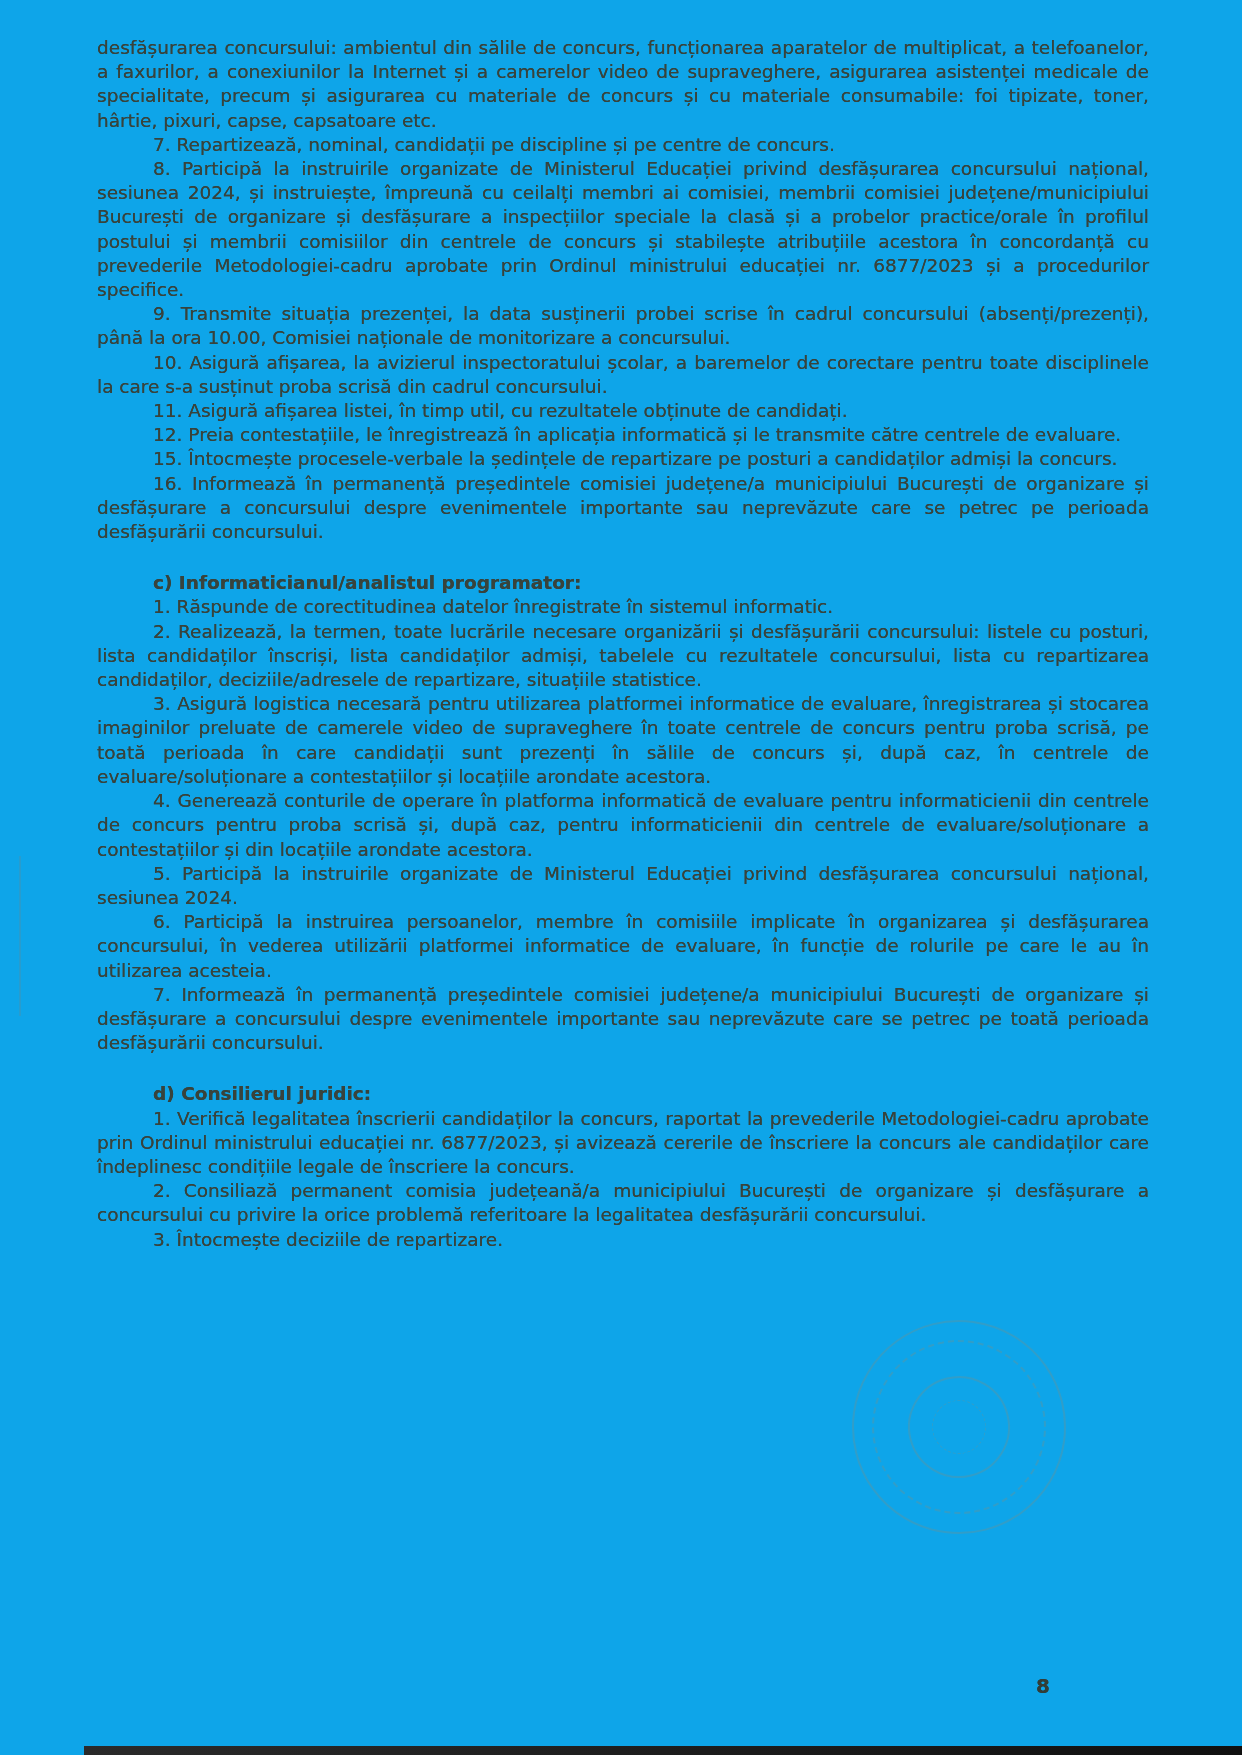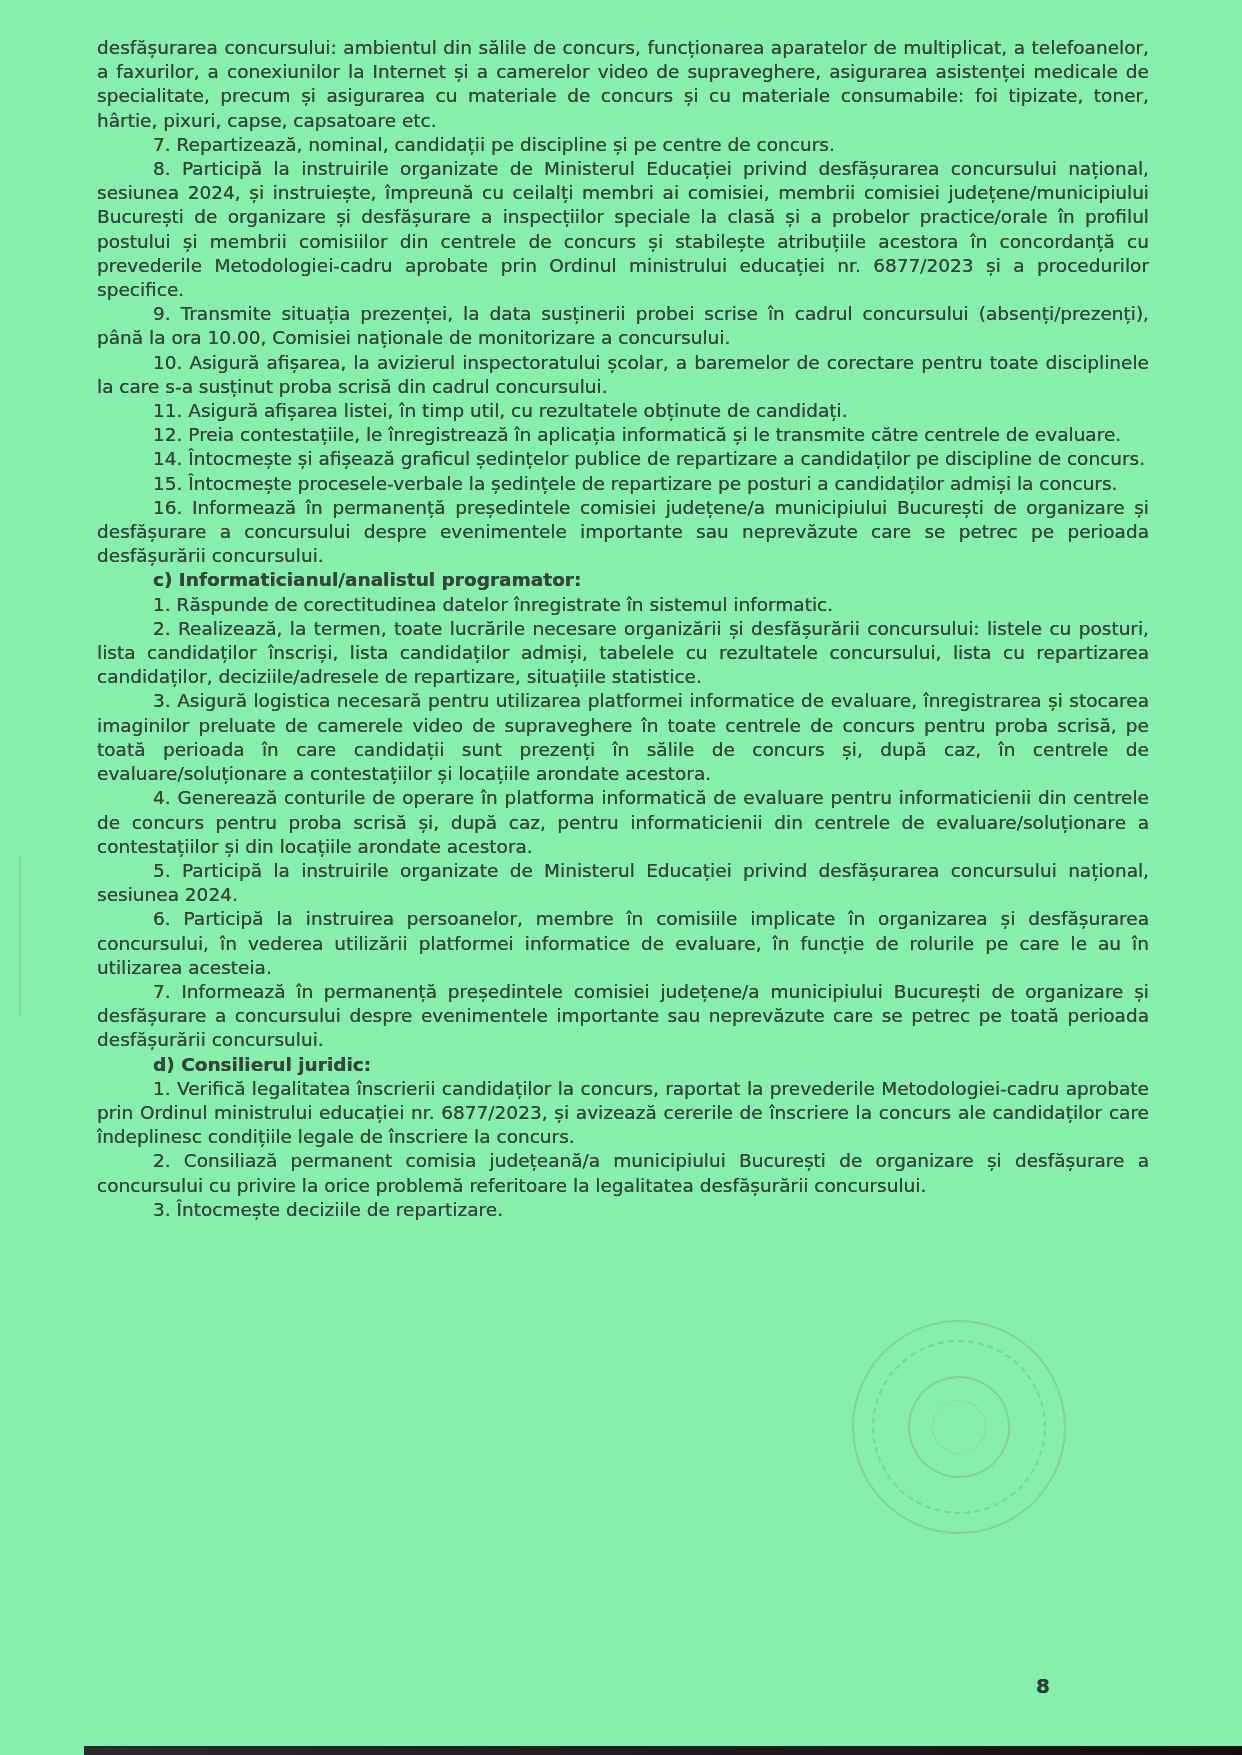--- a/index.html
+++ b/index.html
@@ -4,38 +4,38 @@
 <style>
   html, body {
     margin: 0;
     padding: 0;
     background: #ffffff;
   }
   .page {
     position: relative;
     width: 1242px;
     height: 1755px;
-    background: #86efac;
+    background: #0ea5e9;
     overflow: hidden;
     font-family: "DejaVu Sans", "Liberation Sans", sans-serif;
     color: #38433c;
   }
   .doc-body {
     position: absolute;
     left: 97px;
     top: 36px;
     width: 1052px;
     font-size: 18.5px;
     line-height: 24.2px;
     text-align: justify;
     text-shadow: 0 0 0.4px currentColor;
   }
   p.para { margin: 0; }
   p.indent { text-indent: 56px; }
-  p.heading { font-weight: bold; }
+  p.heading { font-weight: bold; margin-top: 27px; }
   .underline {
     text-decoration-thickness: 1.5px;
     text-underline-offset: 3px;
   }
   .page-number {
     position: absolute;
     left: 1036px;
     top: 1674px;
     font-size: 20px;
     font-weight: bold;
@@ -82,21 +82,20 @@
 <div class="page">
 
   <div class="doc-body">
       <p class="para"><span>desfășurarea concursului: ambientul din sălile de concurs, funcționarea aparatelor de multiplicat, a telefoanelor, a faxurilor, a conexiunilor la Internet și a camerelor video de supraveghere, asigurarea asistenței medicale de specialitate, precum și asigurarea cu materiale de concurs și cu materiale consumabile: foi tipizate, toner, hârtie, pixuri, capse, capsatoare etc.</span></p>
       <p class="para indent"><span>7. Repartizează, nominal, candidații pe discipline și pe centre de concurs.</span></p>
       <p class="para indent"><span>8. Participă la instruirile organizate de Ministerul Educației privind desfășurarea concursului național, sesiunea 2024, și instruiește, împreună cu ceilalți membri ai comisiei, membrii comisiei județene/municipiului București de organizare și desfășurare a inspecțiilor speciale la clasă și a probelor practice/orale în profilul postului și membrii comisiilor din centrele de concurs și stabilește atribuțiile acestora în concordanță cu prevederile Metodologiei-cadru aprobate prin Ordinul ministrului educației nr. 6877/2023 și a procedurilor specifice.</span></p>
       <p class="para indent"><span>9. Transmite situația prezenței, la data susținerii probei scrise în cadrul concursului (absenți/prezenți), </span><span class="underline">până la ora 10.00</span><span>, Comisiei naționale de monitorizare a concursului.</span></p>
       <p class="para indent"><span>10. Asigură afișarea, la avizierul inspectoratului școlar, a baremelor de corectare pentru toate disciplinele la care s-a susținut proba scrisă din cadrul concursului.</span></p>
       <p class="para indent"><span>11. Asigură afișarea listei, în timp util, cu rezultatele obținute de candidați.</span></p>
       <p class="para indent"><span>12. Preia contestațiile, le înregistrează în aplicația informatică și le transmite către centrele de evaluare.</span></p>
-      <p class="para indent"><span>14. Întocmește și afișează graficul ședințelor publice de repartizare a candidaților pe discipline de concurs.</span></p>
       <p class="para indent"><span>15. Întocmește procesele-verbale la ședințele de repartizare pe posturi a candidaților admiși la concurs.</span></p>
       <p class="para indent"><span>16. Informează în permanență președintele comisiei județene/a municipiului București de organizare și desfășurare a concursului despre evenimentele importante sau neprevăzute care se petrec pe perioada desfășurării concursului.</span></p>
       <p class="para indent heading"><span>c) Informaticianul/analistul programator:</span></p>
       <p class="para indent"><span>1. Răspunde de corectitudinea datelor înregistrate în sistemul informatic.</span></p>
       <p class="para indent"><span>2. Realizează, la termen, toate lucrările necesare organizării și desfășurării concursului: listele cu posturi, lista candidaților înscriși, lista candidaților admiși, tabelele cu rezultatele concursului, lista cu repartizarea candidaților, deciziile/adresele de repartizare, situațiile statistice.</span></p>
       <p class="para indent"><span>3. Asigură logistica necesară pentru utilizarea platformei informatice de evaluare, înregistrarea și stocarea imaginilor preluate de camerele video de supraveghere în toate centrele de concurs pentru proba scrisă, pe toată perioada în care candidații sunt prezenți în sălile de concurs și, după caz, în centrele de evaluare/soluționare a contestațiilor și locațiile arondate acestora.</span></p>
       <p class="para indent"><span>4. Generează conturile de operare în platforma informatică de evaluare pentru informaticienii din centrele de concurs pentru proba scrisă și, după caz, pentru informaticienii din centrele de evaluare/soluționare a contestațiilor și din locațiile arondate acestora.</span></p>
       <p class="para indent"><span>5. Participă la instruirile organizate de Ministerul Educației privind desfășurarea concursului național, sesiunea 2024.</span></p>
       <p class="para indent"><span>6. Participă la instruirea persoanelor, membre în comisiile implicate în organizarea și desfășurarea concursului, în vederea utilizării platformei informatice de evaluare, în funcție de rolurile pe care le au în utilizarea acesteia.</span></p>
       <p class="para indent"><span>7. Informează în permanență președintele comisiei județene/a municipiului București de organizare și desfășurare a concursului despre evenimentele importante sau neprevăzute care se petrec pe toată perioada desfășurării concursului.</span></p>

